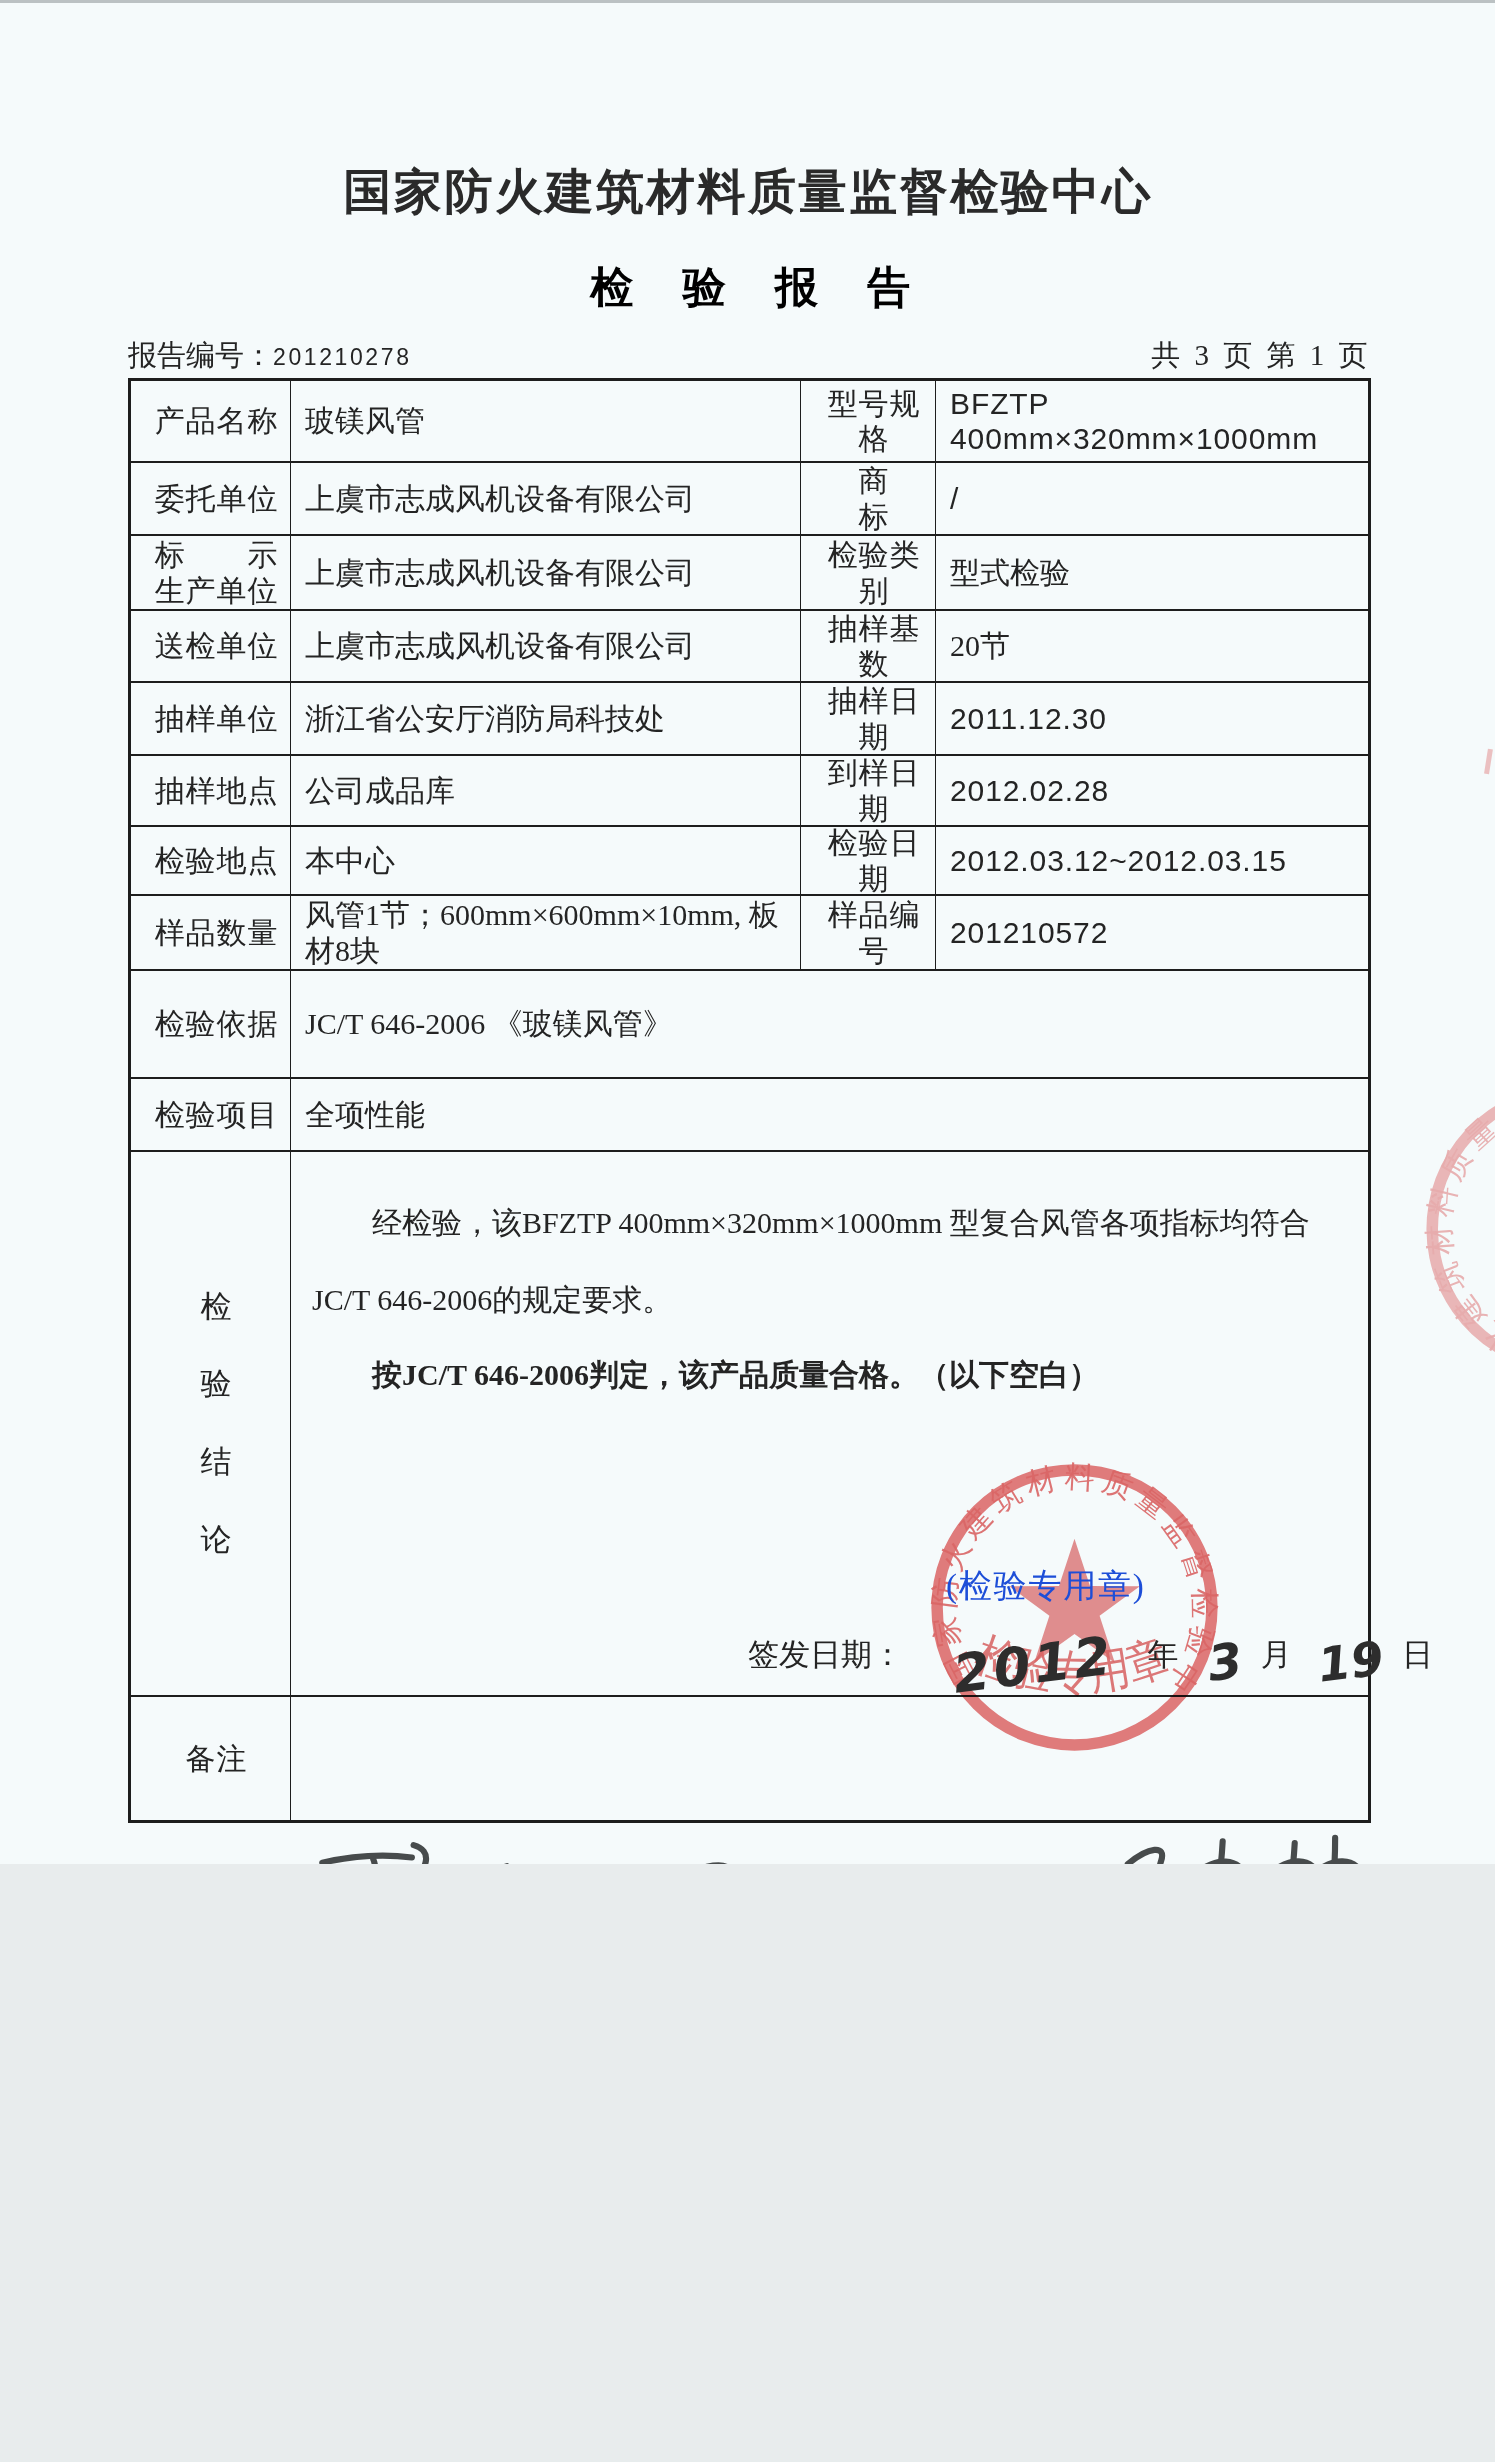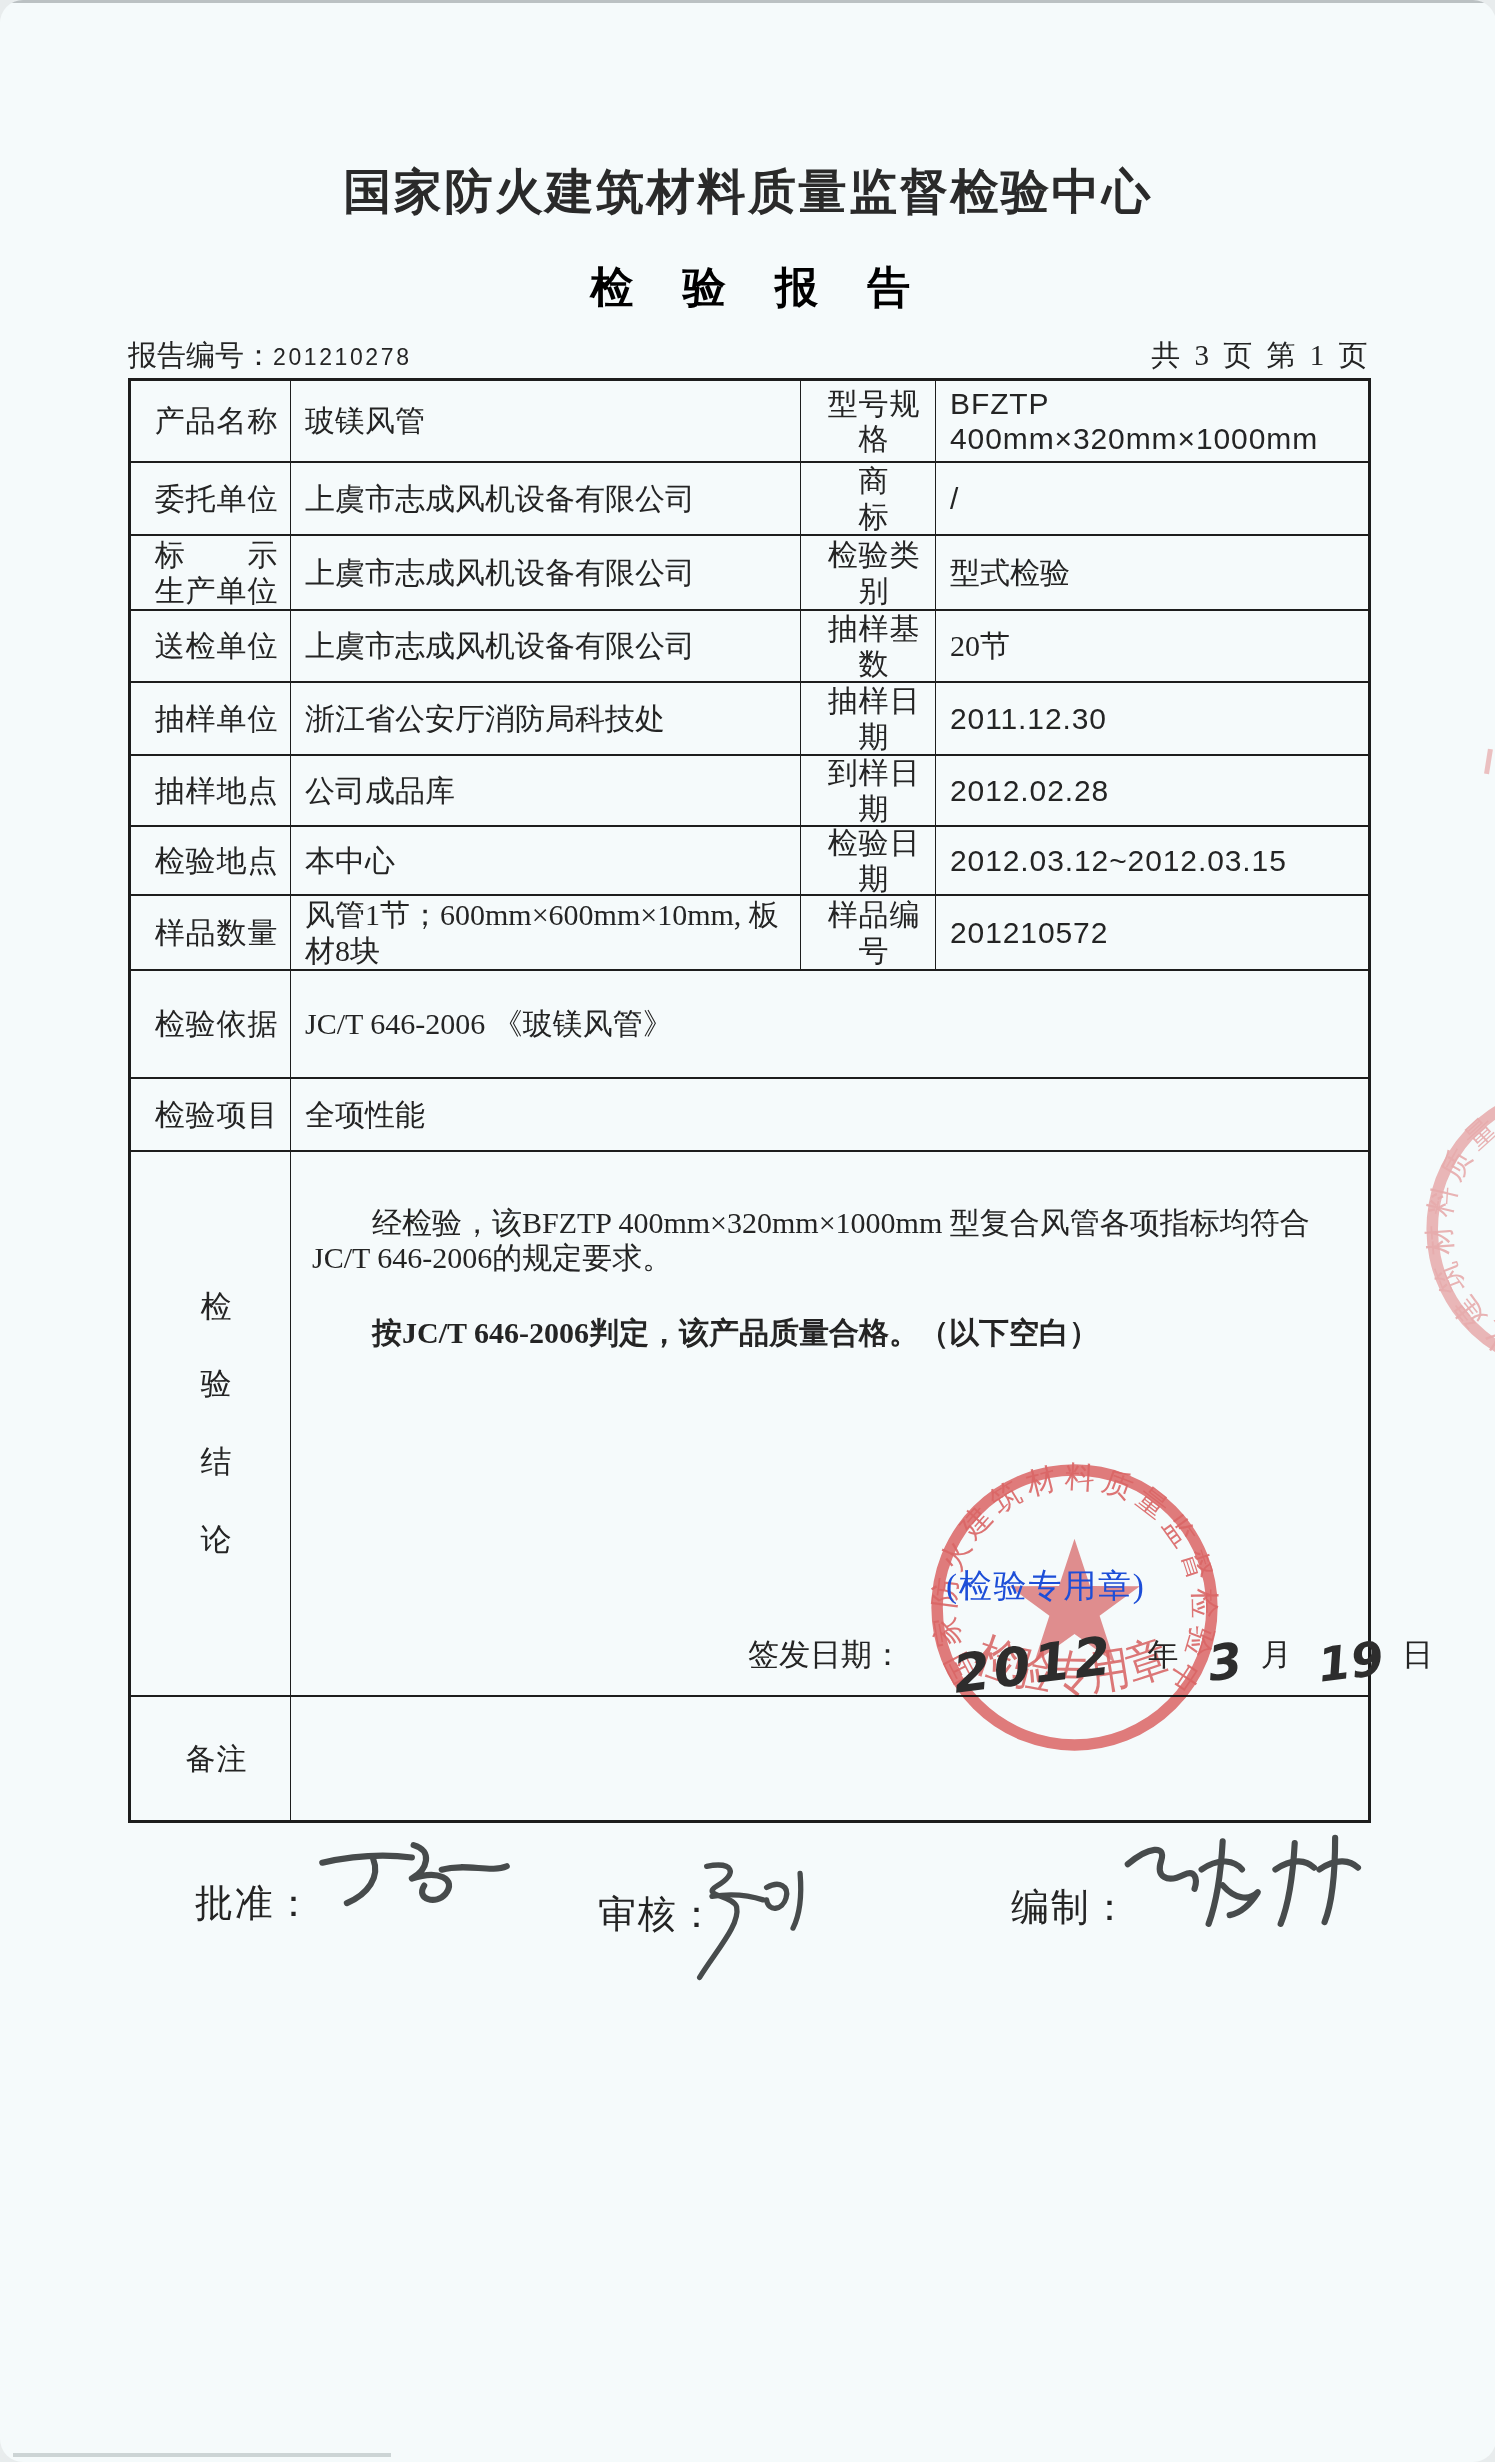--- a/index.html
+++ b/index.html
@@ -1,19 +1,19 @@
 <!DOCTYPE html>
 <html style="font-size:14px"><head>
 <meta charset="utf-8">
 <style>
   html,body{margin:0;padding:0;background:#e8eced;}
   .page{
-    position:relative;width:1496px;height:2462px;margin:0 auto;
+    position:relative;width:1496px;height:1864px;margin:0 auto;
     background:#f5fafb;overflow:hidden;
-    font-family:"Liberation Serif",serif;color:#242424;border-radius:23px;
+    font-family:"Liberation Serif",serif;color:#242424;
   }
   .scan-top{position:absolute;left:0;top:0;width:100%;height:2.6px;background:#8a9296;opacity:.55;}
   .scan-bottom{position:absolute;left:13px;top:2453px;width:378px;height:4.4px;background:#aab4b6;opacity:.55;}
   .scan-tick{position:absolute;left:1486px;top:749px;width:5.3px;height:24.6px;background:#e07a7a;opacity:.45;transform:rotate(9deg);}
 
   .org-name{
     position:absolute;left:0;top:160px;width:100%;text-align:center;
     font-size:48px;font-weight:bold;letter-spacing:2.6px;margin:0;color:#2a2a2a;
   }
   .doc-title{
@@ -45,21 +45,21 @@
   .cell.lat{font-family:"Liberation Sans",sans-serif;letter-spacing:0.9px;}
   .cell.last{border-right:none;}
   .cell.span3{grid-column:2 / 5;border-right:none;}
   .cell.nob{border-bottom:none;}
 
   .concl-lbl{flex-direction:column;justify-content:center;gap:41px;font-size:31px;}
   .concl{
     position:relative;display:block;padding:53px 21px 0 21px;font-size:30px;
   }
   .concl p{margin:0;white-space:nowrap;}
-  .concl .p1{text-indent:2em;}
+  .concl .p1{text-indent:2em;margin-bottom:42px;}
   .concl .p2{margin-bottom:39px;font-family:Liberation Serif, serif;}
   .concl .p3{text-indent:2em;font-weight:bold;}
 
   .sign-date{
     position:absolute;left:748px;top:1634px;display:flex;align-items:flex-start;
     font-size:31px;z-index:6;gap:10px;
   }
   .hw{
     font-family:"DejaVu Sans",sans-serif;font-style:italic;font-weight:600;
     color:#2d2d2d;transform:rotate(-7deg);

